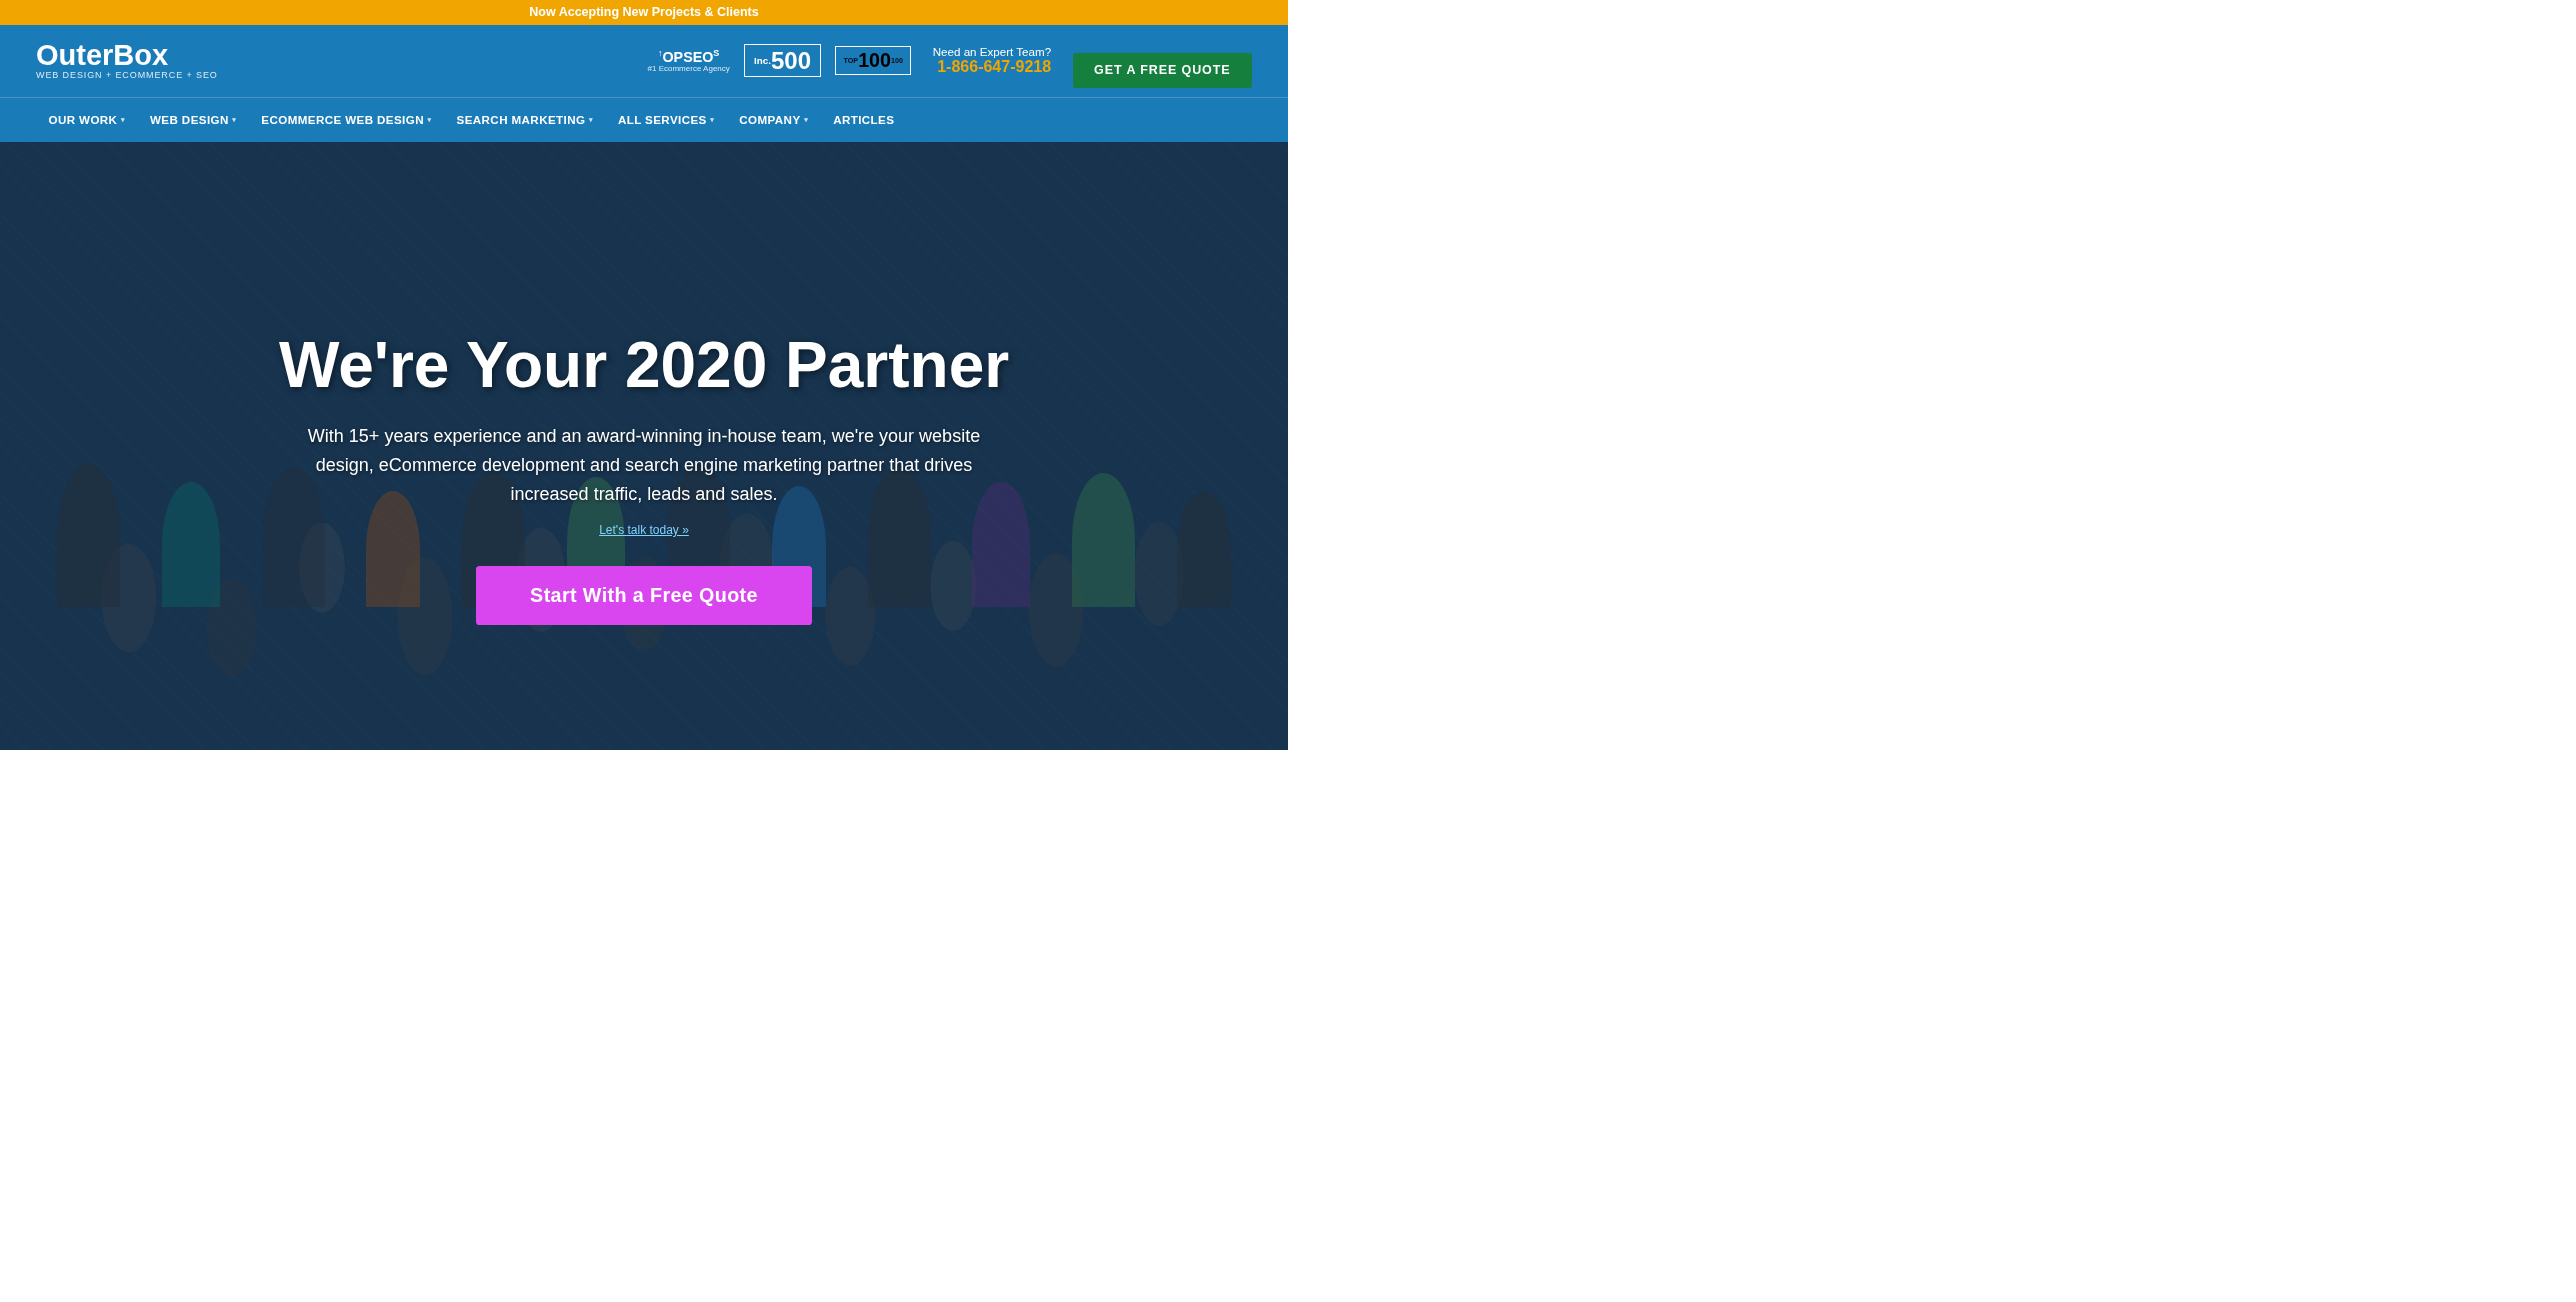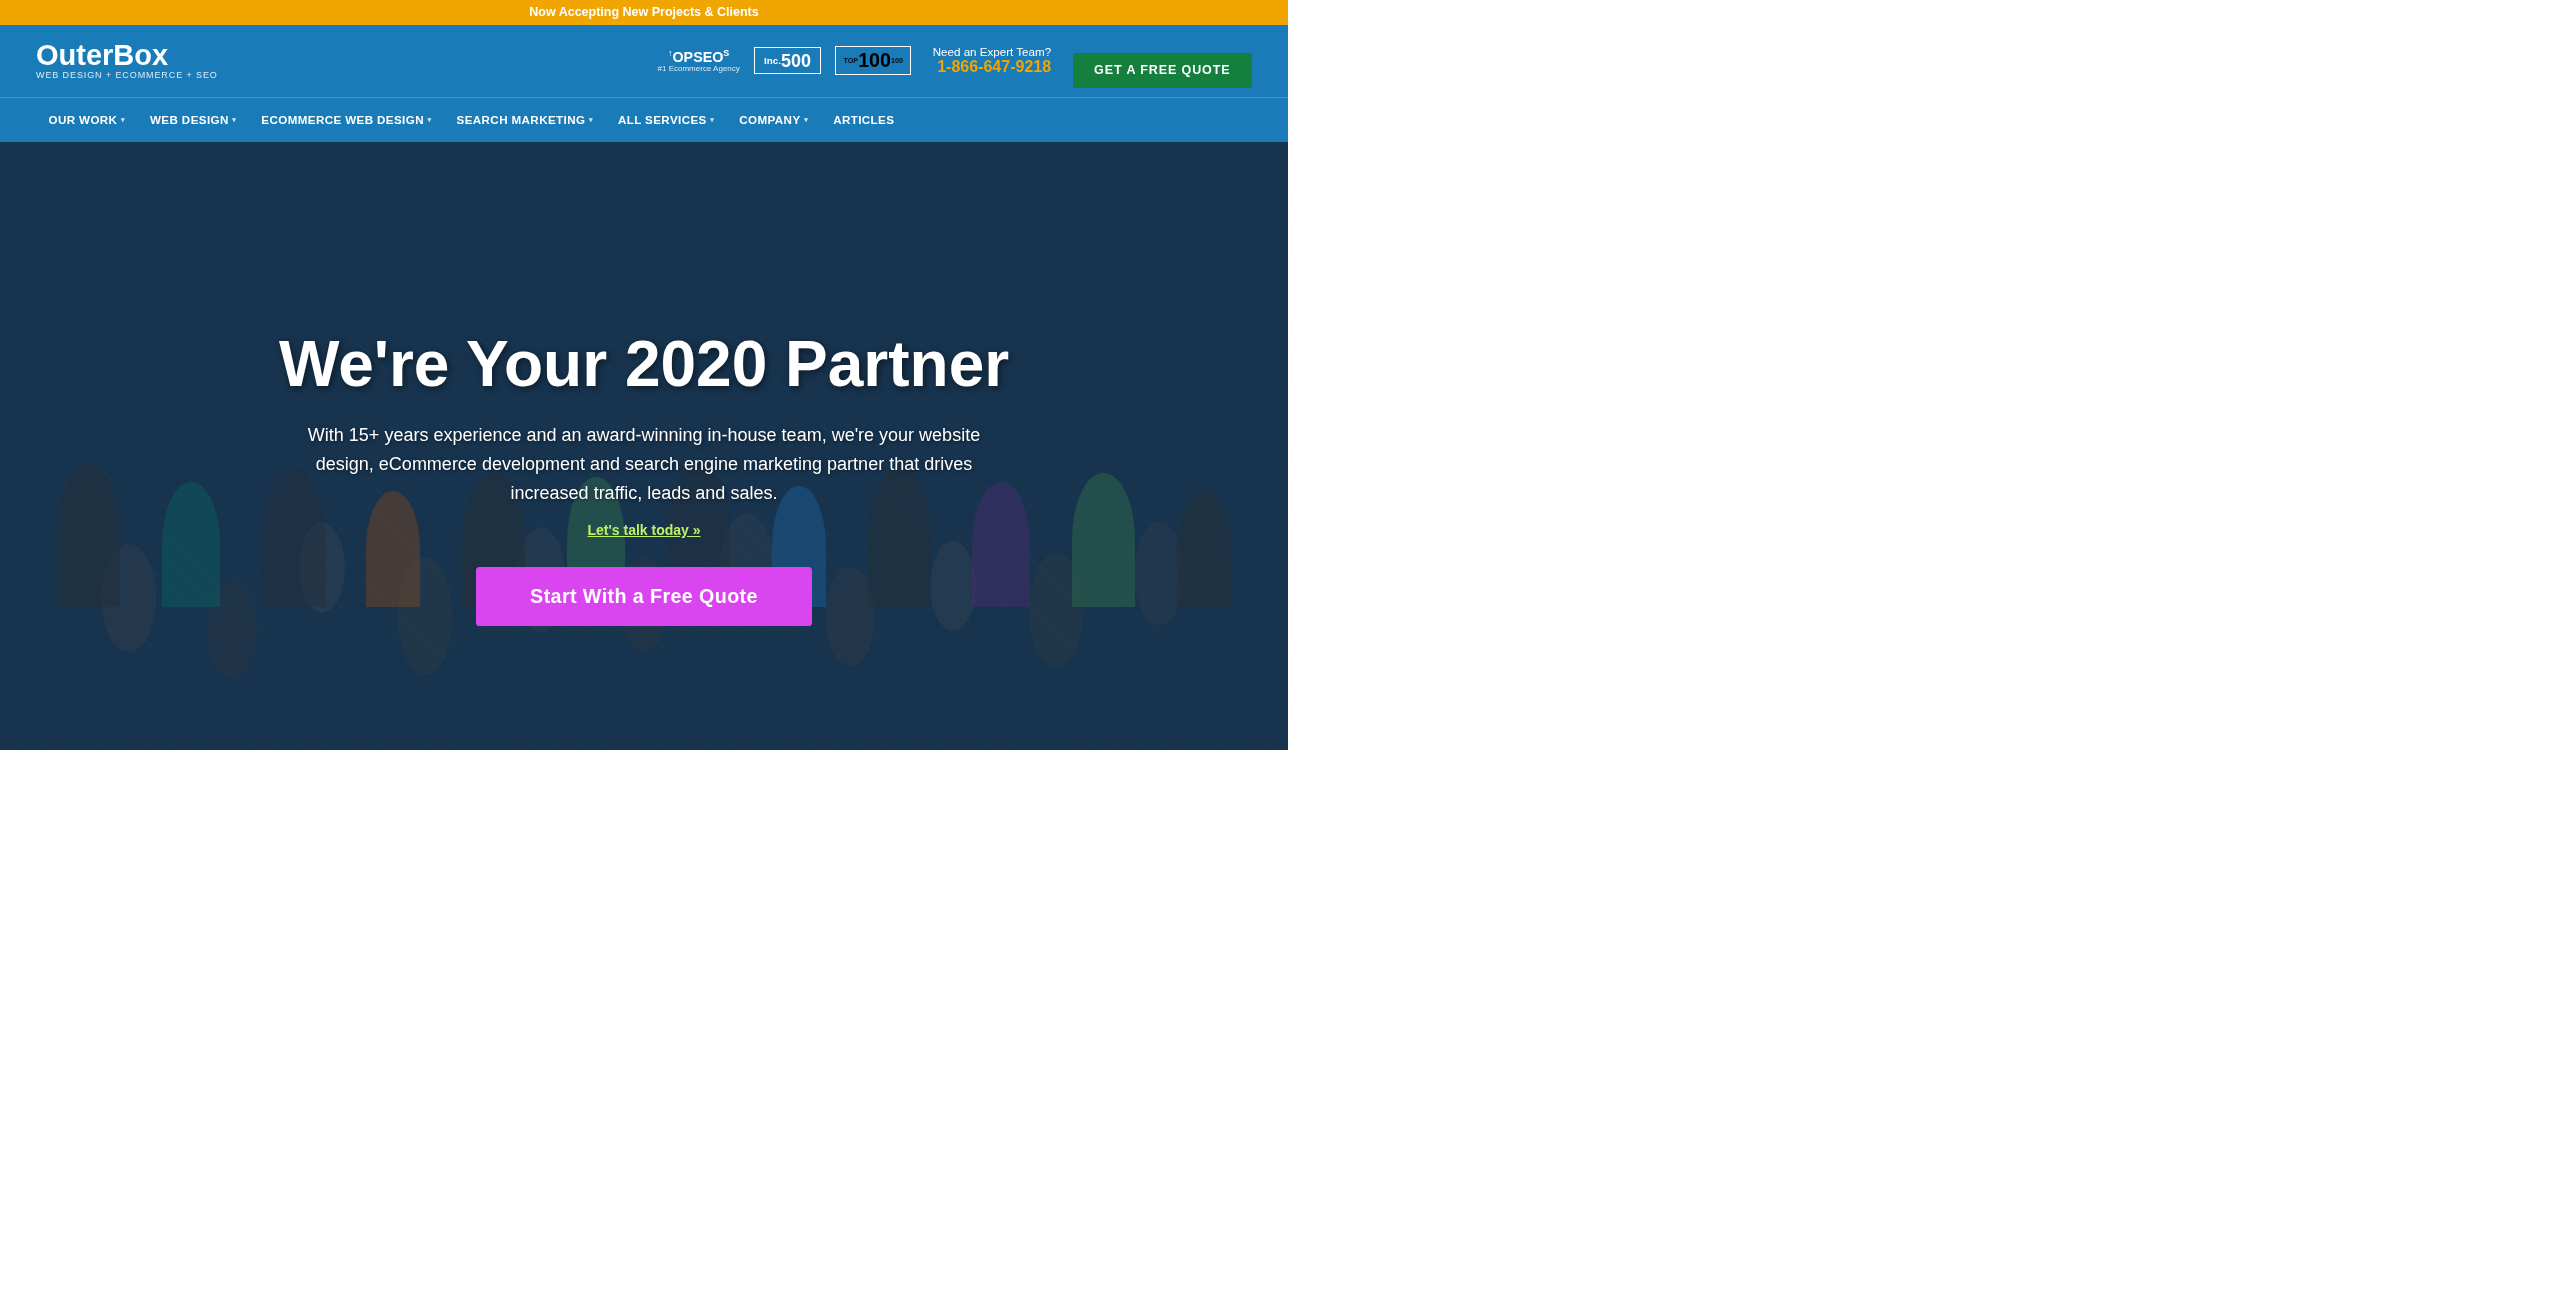--- a/index.html
+++ b/index.html
@@ -210,23 +210,23 @@
       color: #fff;
       line-height: 1.6;
       margin-bottom: 14.3px;
       text-shadow: 0.9px 0.9px 3.6px rgba(0,0,0,0.5);
       max-width: 716px;
       margin-left: auto;
       margin-right: auto;
     }
 
     .hero-link {
-      color: #bef264;
-      font-size: 14px;
-      font-weight: 700;
+      color: #7dd3fc;
+      font-size: 12px;
+      font-weight: 400;
       text-decoration: underline;
       cursor: pointer;
       display: block;
       margin-bottom: 29px;
     }
 
     .hero-cta-btn {
       background-color: #d946ef;
       color: #fff;
       border: none;
@@ -257,21 +257,21 @@
     <div class="badges">
       <div class="badge-topseos">
         <div class="top-text">
           <span>↑</span>OPSEO<span>S</span>
         </div>
         <div style="font-size:8px; opacity:0.85;">#1 Ecommerce Agency</div>
       </div>
 
       <div style="display:flex; flex-direction:row; align-items:center; color:#fff; border:1.8px solid #fff; padding:3.6px 9px;">
         <span style="font-size:9.8px; font-weight:900;">Inc.</span>
-        <span style="font-size:18px; font-weight:900; line-height:1;">500</span>
+        <span style="font-size:24px; font-weight:900; line-height:1;">500</span>
       </div>
 
       <div style="display:flex; flex-direction:row; align-items:center; color:#000000; border:1.8px solid #fff; padding:3.6px 7.2px;">
         <span style="font-size:7.2px; font-weight:700; opacity:0.9;">TOP</span>
         <span style="font-size:19.7px; font-weight:900; line-height:1;">100</span>
         <span style="font-size:7.2px; font-weight:700; opacity:0.9;">100</span>
       </div>
     </div>
 
     <div class="header-contact">

